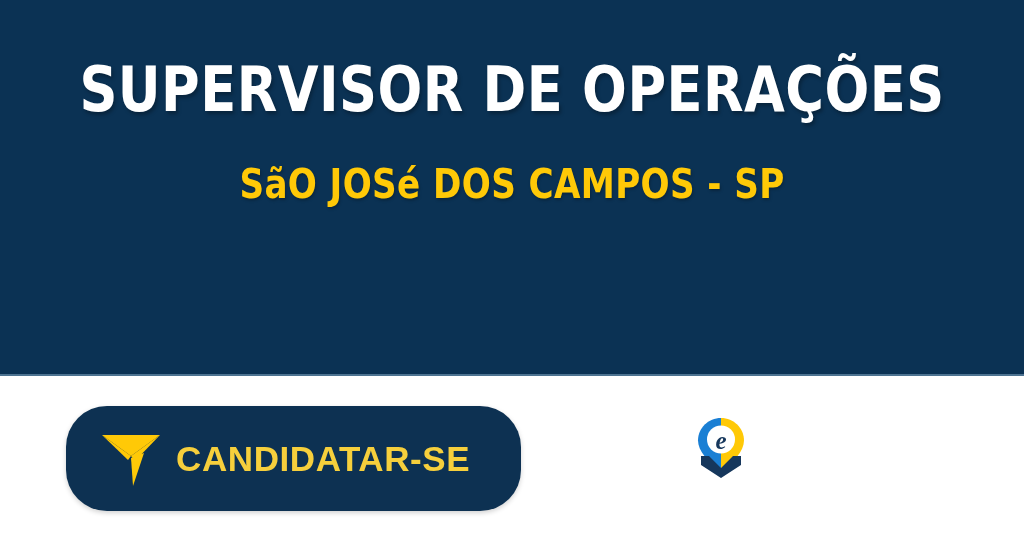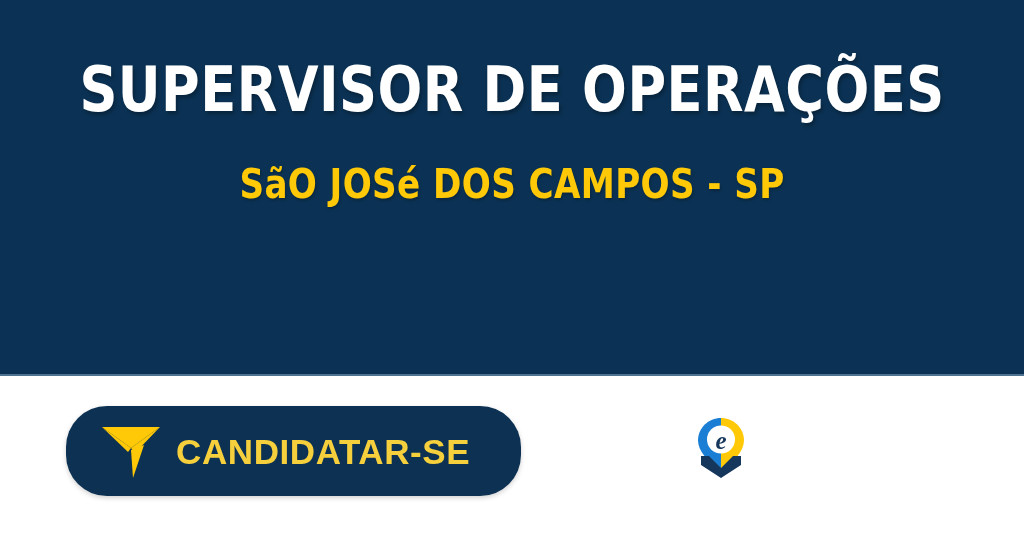--- a/index.html
+++ b/index.html
@@ -86,21 +86,21 @@
     height: 162px;
     background: #ffffff;
   }
 
   
   #apply-button {
     position: absolute;
     left: 66px;
     top: 406px;
     width: 455px;
-    height: 90px;
+    height: 105px;
     background: #0d3152;
     border-radius: 41px;
     display: flex;
     align-items: center;
     box-sizing: border-box;
     padding-left: 34px;
     cursor: pointer;
     box-shadow: 0 2px 5px rgba(0,0,0,0.18);
     border: none;
   }

